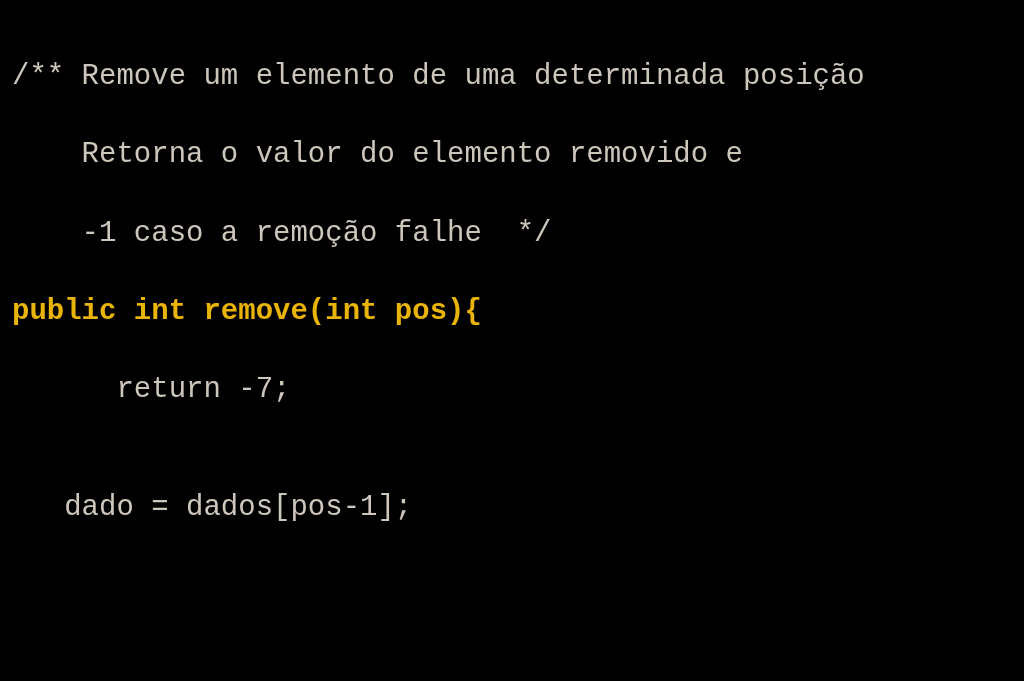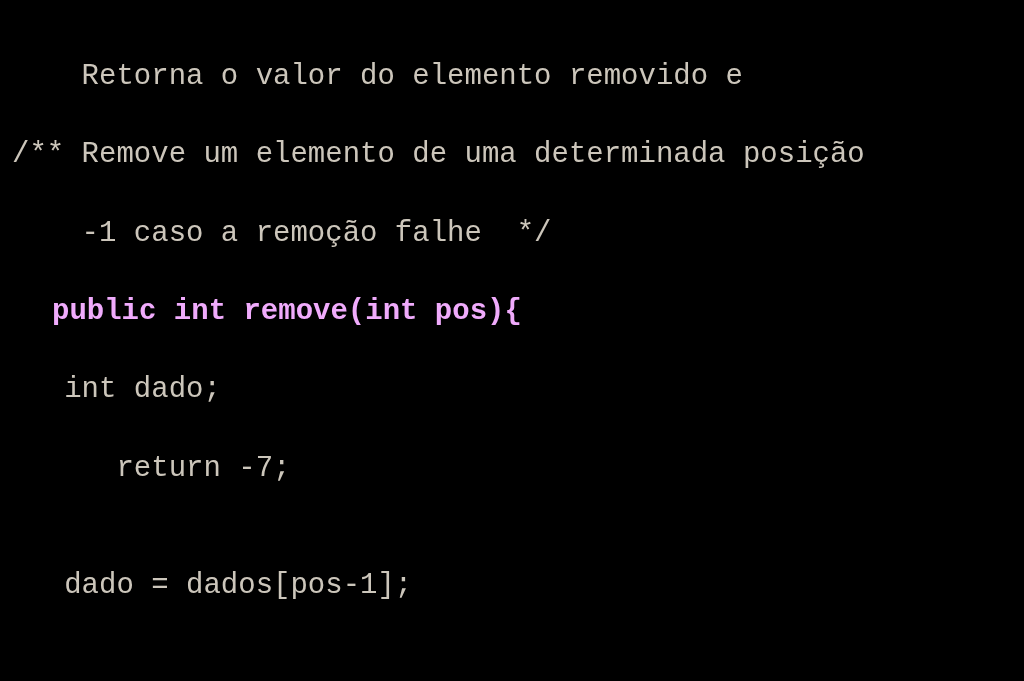--- a/index.html
+++ b/index.html
@@ -17,33 +17,31 @@
     color: #ccc6bb;
     white-space: pre;
     padding: 18px 12px;
     letter-spacing: 0px;
   }
   .code-line {
     display: block;
   }
   .bold {
     font-weight: bold;
-    color: #f0abfc;
-    margin-left: 40px;
+    color: #eab308;
   }
 </style>
 </head>
 <body>
 
 <div class="code-container">
+<span class="code-line">/** Remove um elemento de uma determinada posição</span>
 <span class="code-line">    Retorna o valor do elemento removido e</span>
-<span class="code-line">/** Remove um elemento de uma determinada posição</span>
 <span class="code-line">    -1 caso a remoção falhe  */</span>
 <span class="code-line bold">public int remove(int pos){</span>
-<span class="code-line">   int dado;</span>
 <span class="code-line">      return -7;</span>
 <span class="code-line"></span>
 <span class="code-line">   dado = dados[pos-1];</span>
 
 
 
 
 
 
 

